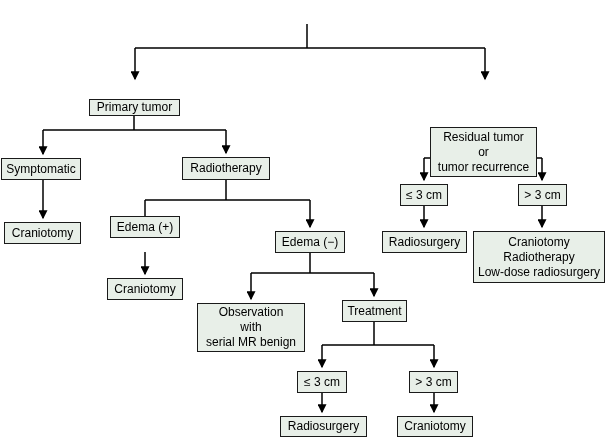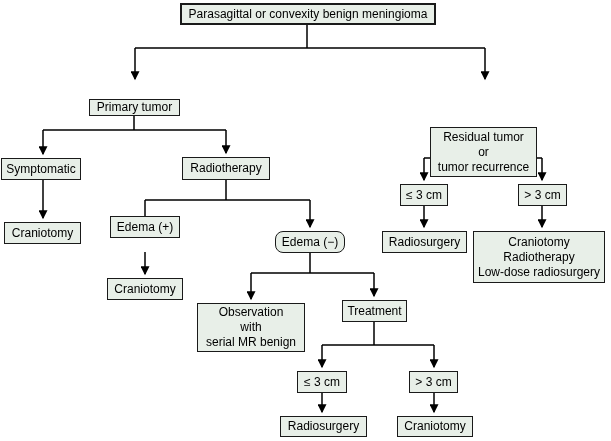--- a/index.html
+++ b/index.html
@@ -77,41 +77,40 @@
     <path class="line" marker-end="url(#arrow)" d="M424,205 V227"></path>
     <path class="line" marker-end="url(#arrow)" d="M542,205 V227"></path>
     <path class="line" marker-end="url(#arrow)" d="M251,273 V299"></path>
     <path class="line" marker-end="url(#arrow)" d="M374,273 V296"></path>
     <path class="line" marker-end="url(#arrow)" d="M322,345 V367"></path>
     <path class="line" marker-end="url(#arrow)" d="M434,345 V367"></path>
     <path class="line" marker-end="url(#arrow)" d="M322,393 V412"></path>
     <path class="line" marker-end="url(#arrow)" d="M434,393 V412"></path>
   </svg>
 
-  <div class="node root" style="left:180px; top:3px; width:256px; height:22px;">Parasagittal or convexity benign meningioma</div>
 
   <div class="node" style="left:89px; top:99px; width:91px; height:17px;">Primary tumor</div>
 
   <div class="node" style="left:430px; top:83px; width:107px; height:50px;margin-top:44px;">Residual tumor
 or
 tumor recurrence</div>
 
   <div class="node" style="left:1px; top:158px; width:80px; height:22px;">Symptomatic</div>
 
   <div class="node" style="left:182px; top:157px; width:88px; height:23px;">Radiotherapy</div>
 
   <div class="node" style="left:400px; top:184px; width:48px; height:22px;">≤ 3 cm</div>
 
   <div class="node" style="left:518px; top:184px; width:49px; height:22px;">&gt; 3 cm</div>
 
   <div class="node" style="left:4px; top:222px; width:77px; height:22px;">Craniotomy</div>
 
   <div class="node" style="left:110px; top:216px; width:70px; height:22px;">Edema (+)</div>
 
-  <div class="node" style="left:275px; top:231px; width:70px; height:22px;border-radius:8px;">Edema (−)</div>
+  <div class="node" style="left:275px; top:231px; width:70px; height:22px;">Edema (−)</div>
 
   <div class="node" style="left:382px; top:231px; width:85px; height:22px;">Radiosurgery</div>
 
   <div class="node" style="left:473px; top:231px; width:132px; height:52px;">Craniotomy
 Radiotherapy
 Low-dose radiosurgery</div>
 
   <div class="node" style="left:107px; top:278px; width:76px; height:22px;">Craniotomy</div>
 
   <div class="node" style="left:197px; top:303px; width:108px; height:49px;">Observation

